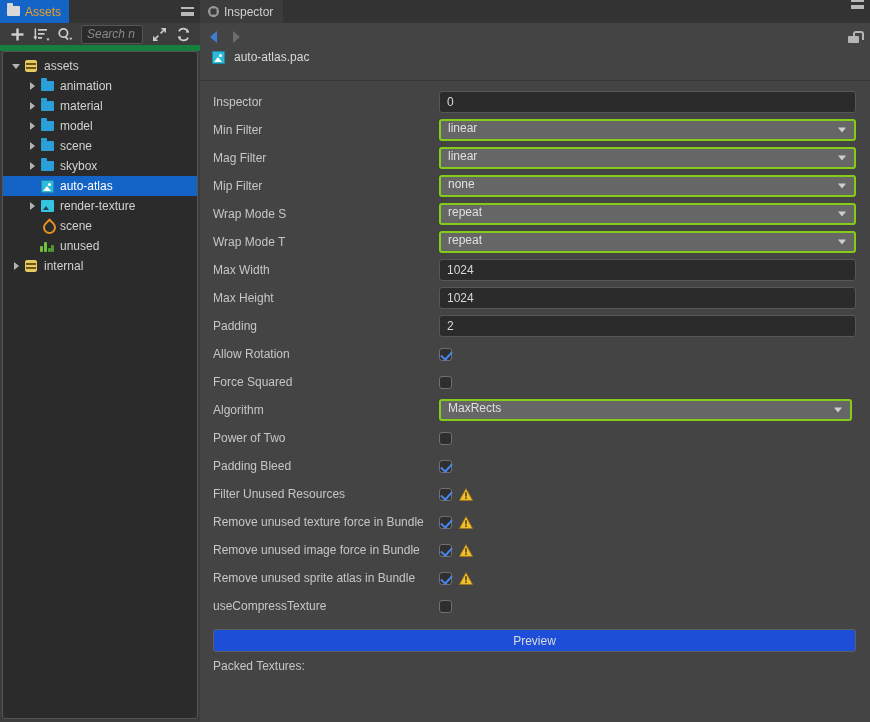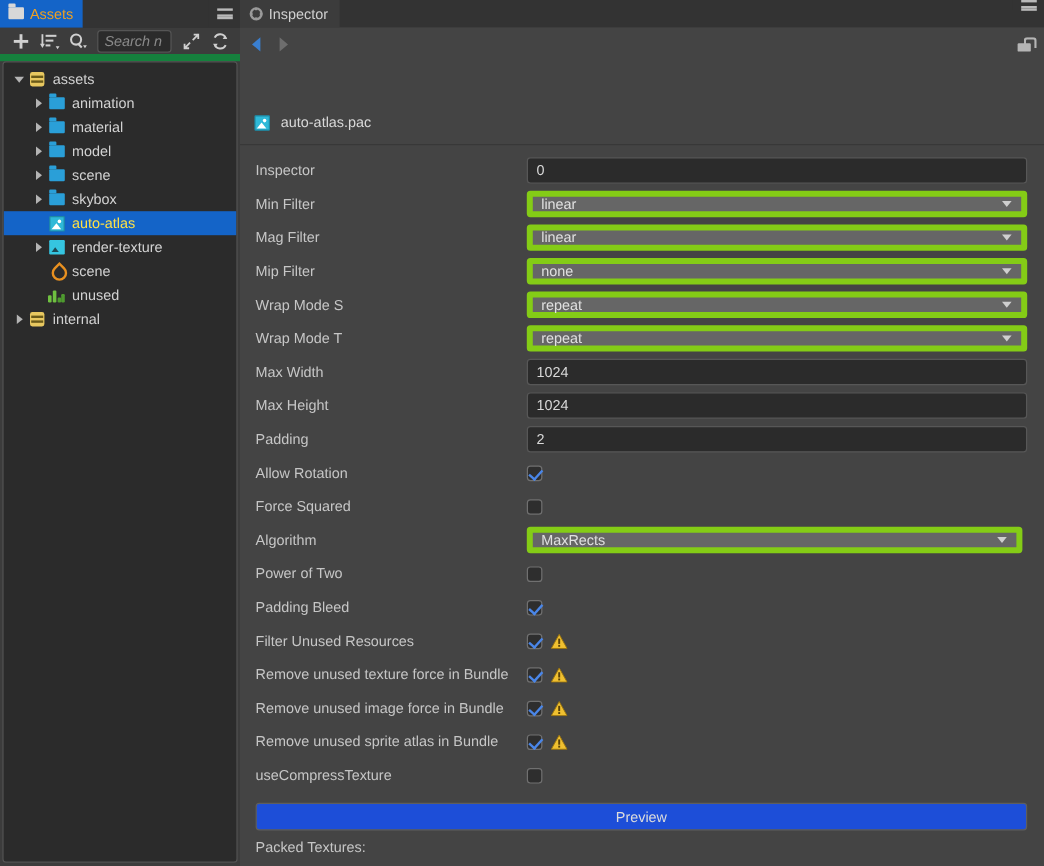--- a/index.html
+++ b/index.html
@@ -83,21 +83,21 @@
     border: 1px solid #535353;
     border-radius: 3px;
     overflow: hidden;
     padding-top: 4px;
   }
   .tree-row {
     height: 20px; display: flex; align-items: center;
     white-space: nowrap; font-size: 12px; color: #d2d2d2;
     padding-right: 4px;
   }
-  .tree-row.selected { background: #1464c8; color: #fde047; }
+  .tree-row.selected { background: #1464c8; color: #ffffff; }
   .twisty {
     width: 14px; height: 20px; display: flex;
     align-items: center; justify-content: center; flex: 0 0 14px;
   }
   .tri-right {
     width: 0; height: 0; border-left: 5px solid #b4b4b4;
     border-top: 4px solid transparent; border-bottom: 4px solid transparent;
   }
   .tri-down {
     width: 0; height: 0; border-top: 5px solid #b4b4b4;
@@ -208,44 +208,44 @@
   .lock::before {
     content:""; position:absolute; left:1px; bottom:0; width:11px; height:7px;
     background: #b5b5b5; border-radius: 1px;
   }
   .lock::after {
     content:""; position:absolute; left:6px; top:0px; width:7px; height:7px;
     border: 2px solid #b5b5b5; border-bottom: none; border-radius: 3px 3px 0 0;
   }
 
   .asset-title-row {
-    height: 24px; display: flex; align-items: center; gap: 8px;
-    padding-left: 11px; color: #d8d8d8; font-size: 12px; margin-top: 40px;
+    height: 24px; display: flex; align-items: flex-start; gap: 8px;
+    padding-left: 11px; color: #d8d8d8; font-size: 12px;
   }
   .asset-title-icon { width: 15px; height: 15px; display:flex; align-items:center; justify-content:center;}
 
   .divider { height: 1px; background: #383838; margin-top: 6px; }
 
   .props { padding-top: 7px; }
   .prop-row {
     height: 28px; display: flex; align-items: center; padding-left: 13px;
   }
   .prop-label {
     width: 226px; flex: 0 0 226px; color: #c6c6c6; font-size: 12px;
   }
   .field-input {
     height: 22px; width: 417px;
     background: #2b2b2b; border: 1px solid #575757; border-radius: 3px;
     display: flex; align-items: center; padding: 0 7px;
     color: #d8d8d8; font-size: 12px;
   }
   .field-select {
     height: 22px; width: 417px;
-    background: #666666; border: 5px solid #84cc16; border-radius: 3px;
-    display: flex; align-items: center; padding: 0 7px;
+    background: #666666; border: 2px solid #84cc16; border-radius: 3px;
+    display: flex; padding: 0 7px;
     color: #e0e0e0; font-size: 12px; position: relative;
   }
   .field-select.narrow { width: 413px; }
   .caret {
     position: absolute; right: 8px; top: 50%; transform: translateY(-50%);
     width: 0; height: 0; border-top: 5px solid #cfcfcf;
     border-left: 4px solid transparent; border-right: 4px solid transparent;
   }
   .cb {
     width: 13px; height: 13px; border-radius: 3px;

